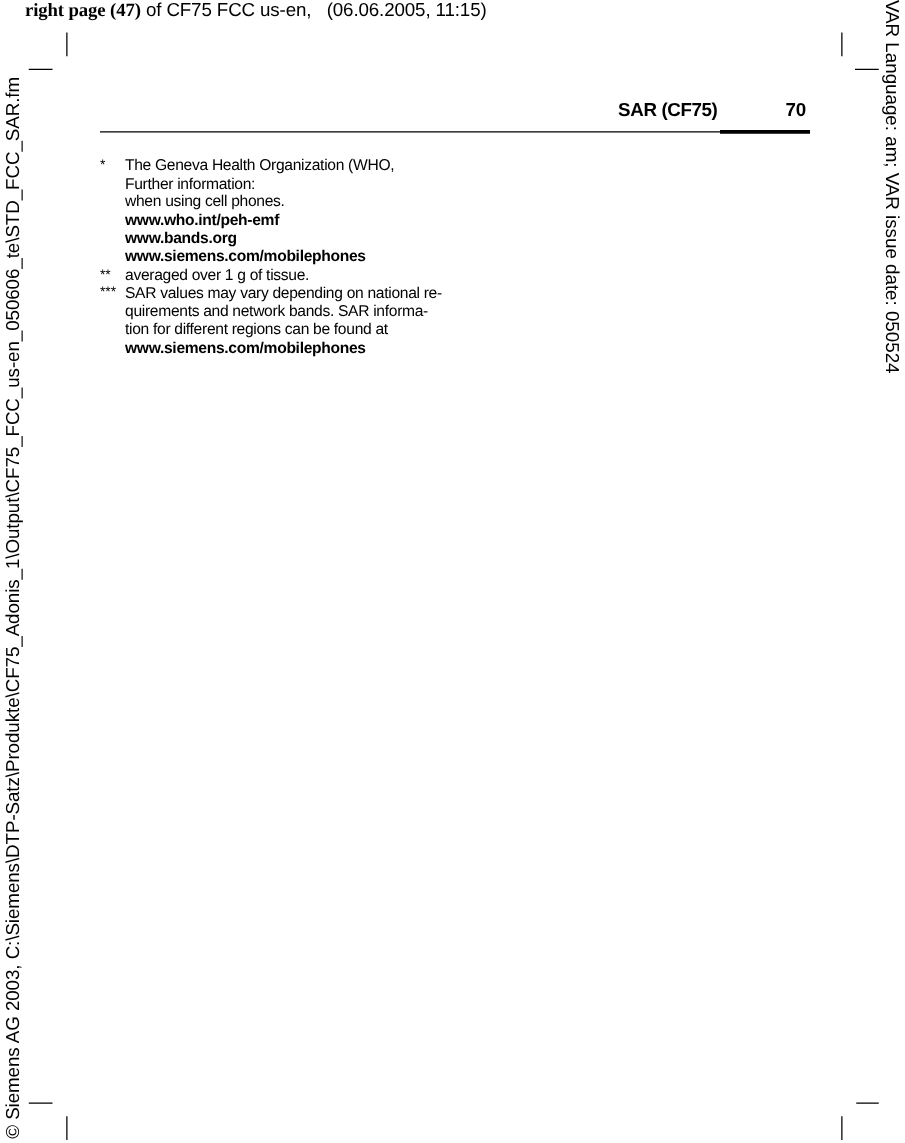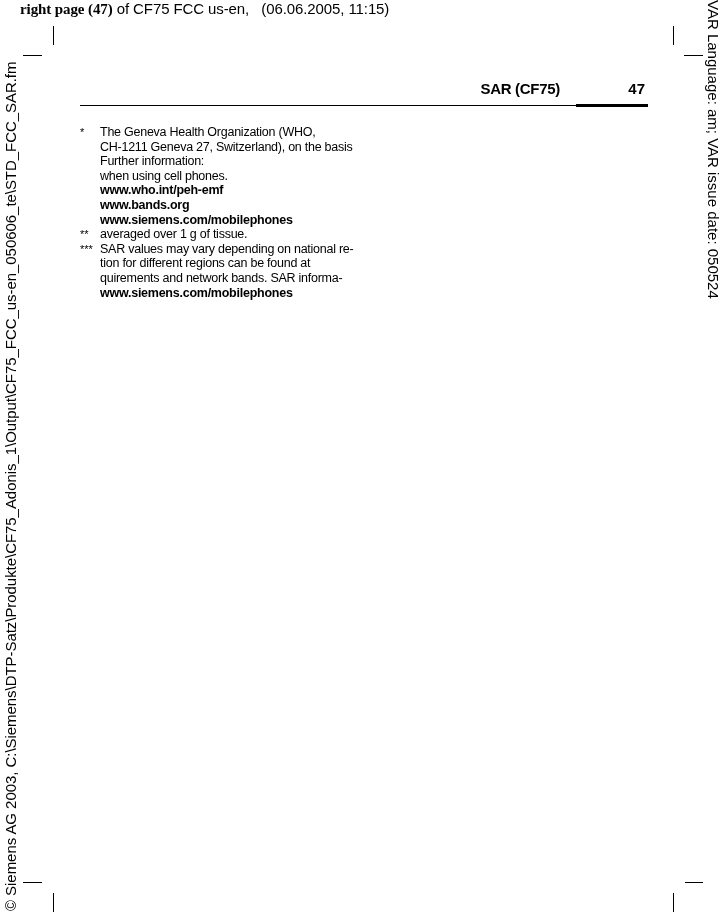--- a/index.html
+++ b/index.html
@@ -63,21 +63,21 @@
 
     .running-head {
       position: absolute;
       left: 80px;
       top: 80px;
       width: 568px;
       height: 28px;
     }
     .rh-title {
       position: absolute;
-      right: 88px;
+      right: 74px;
       top: 0px;
       font-size: 15px;
       font-weight: bold;
       line-height: 18px;
       letter-spacing: -0.3px;
       margin-left: 11px;
     }
     .rh-page {
       position: absolute;
       right: 3px;
@@ -139,40 +139,39 @@
 <div class="crop" style="left:23px; top:882px; width:19px; height:1px;"></div>
 <div class="crop" style="left:53px; top:893px; width:1px; height:19px;"></div>
 <div class="crop" style="left:685px; top:882px; width:18px; height:1px;"></div>
 <div class="crop" style="left:673px; top:893px; width:1px; height:19px;"></div>
 
 <div class="side-left">© Siemens AG 2003, C:\Siemens\DTP-Satz\Produkte\CF75_Adonis_1\Output\CF75_FCC_us-en_050606_te\STD_FCC_SAR.fm</div>
 <div class="side-right">VAR Language: am; VAR issue date: 050524</div>
 
 <div class="running-head">
   <div class="rh-title">SAR (CF75)</div>
-  <div class="rh-page">47</div>
+  <div class="rh-page">70</div>
   <div class="rh-rule"></div>
   <div class="rh-rule-thick"></div>
 </div>
 
 <div class="notes">
   <div class="note">
     <span class="marker">*</span>
     <span class="line">The Geneva Health Organization (WHO,</span>
-    <span class="line">CH-1211 Geneva 27, Switzerland), on the basis</span>
     <span class="line">Further information:</span>
     <span class="line">when using cell phones.</span>
     <span class="link">www.who.int/peh-emf</span>
     <span class="link">www.bands.org</span>
     <span class="link">www.siemens.com/mobilephones</span>
   </div>
   <div class="note">
     <span class="marker">**</span>
     <span class="line">averaged over 1 g of tissue.</span>
   </div>
   <div class="note">
     <span class="marker">***</span>
     <span class="line">SAR values may vary depending on national re-</span>
+    <span class="line">quirements and network bands. SAR informa-</span>
     <span class="line">tion for different regions can be found at</span>
-    <span class="line">quirements and network bands. SAR informa-</span>
     <span class="link">www.siemens.com/mobilephones</span>
   </div>
 </div>
 
 </body></html>

